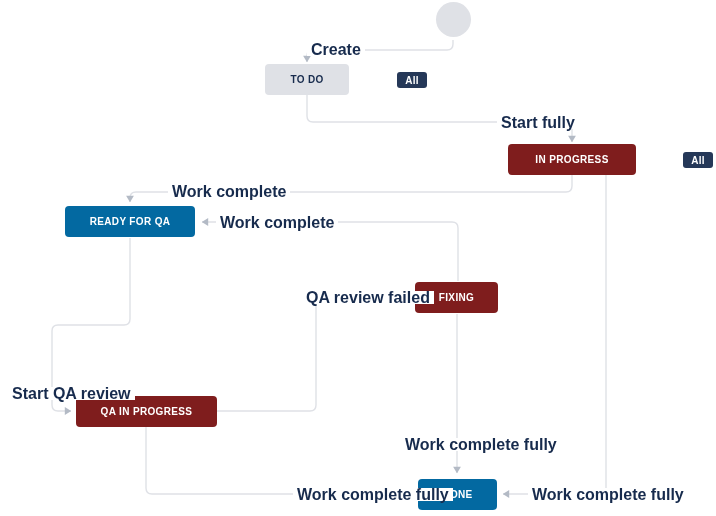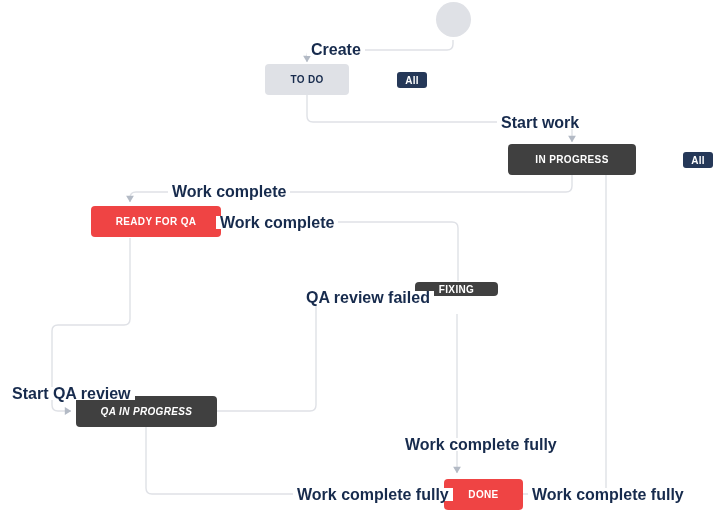--- a/index.html
+++ b/index.html
@@ -35,27 +35,26 @@
     font-weight: bold;
     letter-spacing: 0.35px;
     white-space: nowrap;
     text-align: center;
   }
   .node-todo {
     background: #dfe1e6;
     color: #172b4d;
   }
   .node-blue {
-    background: #404040;
+    background: #7f1d1d;
     color: #ffffff;
   }
   .node-green {
-    background: #ef4444;
+    background: #0369a1;
     color: #ffffff;
-    margin-left: 26px;
   }
   .start-circle {
     position: absolute;
     border-radius: 50%;
     background: #dfe1e6;
   }
   .badge {
     position: absolute;
     box-sizing: border-box;
     display: flex;
@@ -126,43 +125,43 @@
   </div>
 
   <div class="node node-blue" style="left:508px; top:144px; width:128px; height:31px;">
     <span>IN PROGRESS</span>
   </div>
 
   <div class="node node-green" style="left:65px; top:206px; width:130px; height:31px;">
     <span>READY FOR QA</span>
   </div>
 
-  <div class="node node-blue" style="left:415px; top:282px; width:83px; height:14px;">
+  <div class="node node-blue" style="left:415px; top:282px; width:83px; height:31px;">
     <span>FIXING</span>
   </div>
 
-  <div class="node node-blue" style="left:76px; top:396px; width:141px; height:31px;font-style:italic;">
+  <div class="node node-blue" style="left:76px; top:396px; width:141px; height:31px;">
     <span>QA IN PROGRESS</span>
   </div>
 
   <div class="node node-green" style="left:418px; top:479px; width:79px; height:31px;">
     <span>DONE</span>
   </div>
 
   <div class="badge" style="left:397px; top:72px; width:30px; height:16px;">
     <span>All</span>
   </div>
 
   <div class="badge" style="left:683px; top:152px; width:30px; height:16px;">
     <span>All</span>
   </div>
 
   <div class="edge-label" style="left:307px; top:43px;">Create</div>
 
-  <div class="edge-label" style="left:497px; top:116px;">Start work</div>
+  <div class="edge-label" style="left:497px; top:116px;">Start fully</div>
 
   <div class="edge-label" style="left:168px; top:185px;">Work complete</div>
 
   <div class="edge-label" style="left:216px; top:216px;">Work complete</div>
 
   <div class="edge-label" style="left:8px; top:371px;margin-top:16px;">Start QA review</div>
 
   <div class="edge-label" style="left:302px; top:291px;">QA review failed</div>
 
   <div class="edge-label" style="left:401px; top:438px;">Work complete fully</div>

